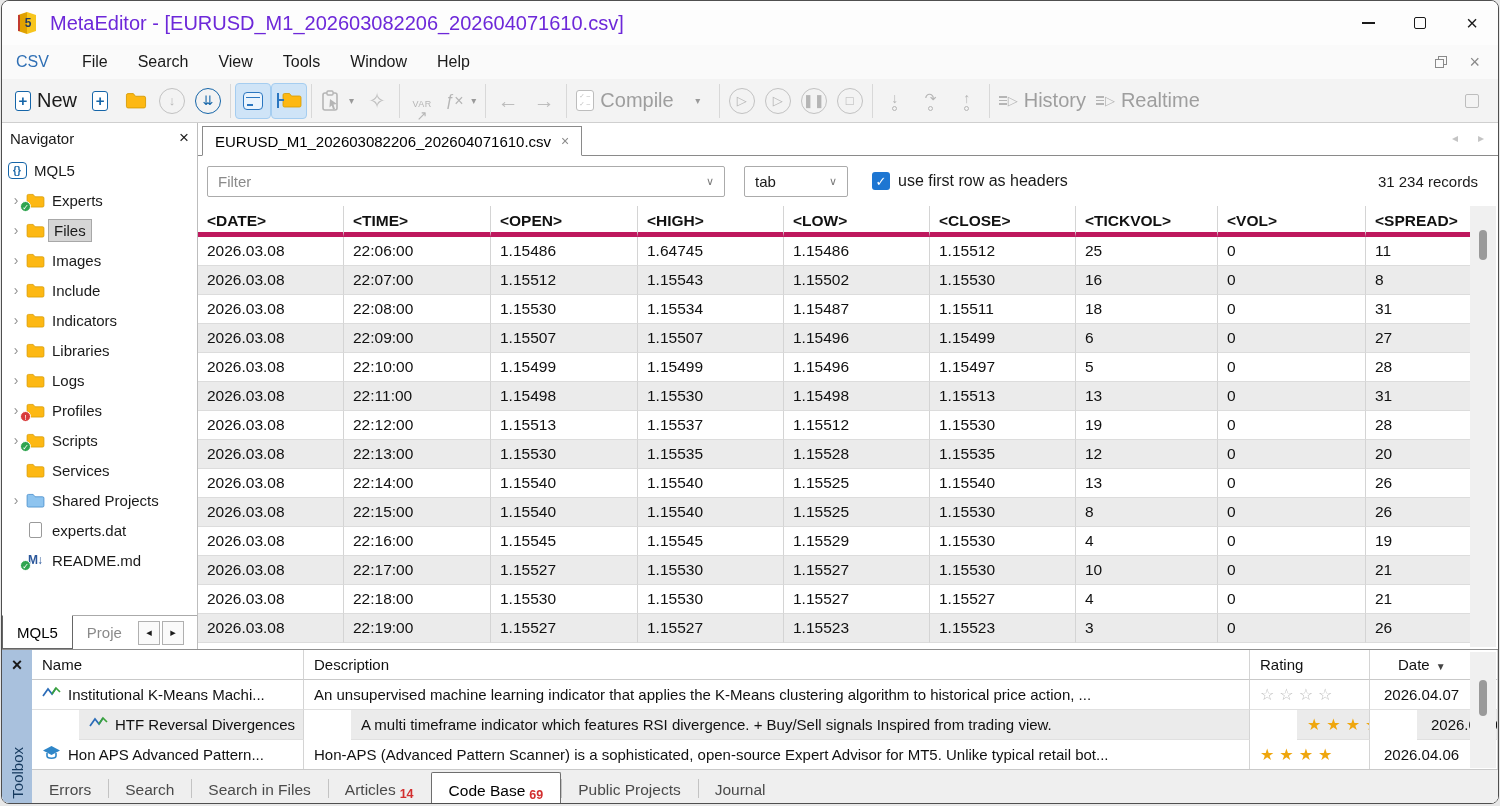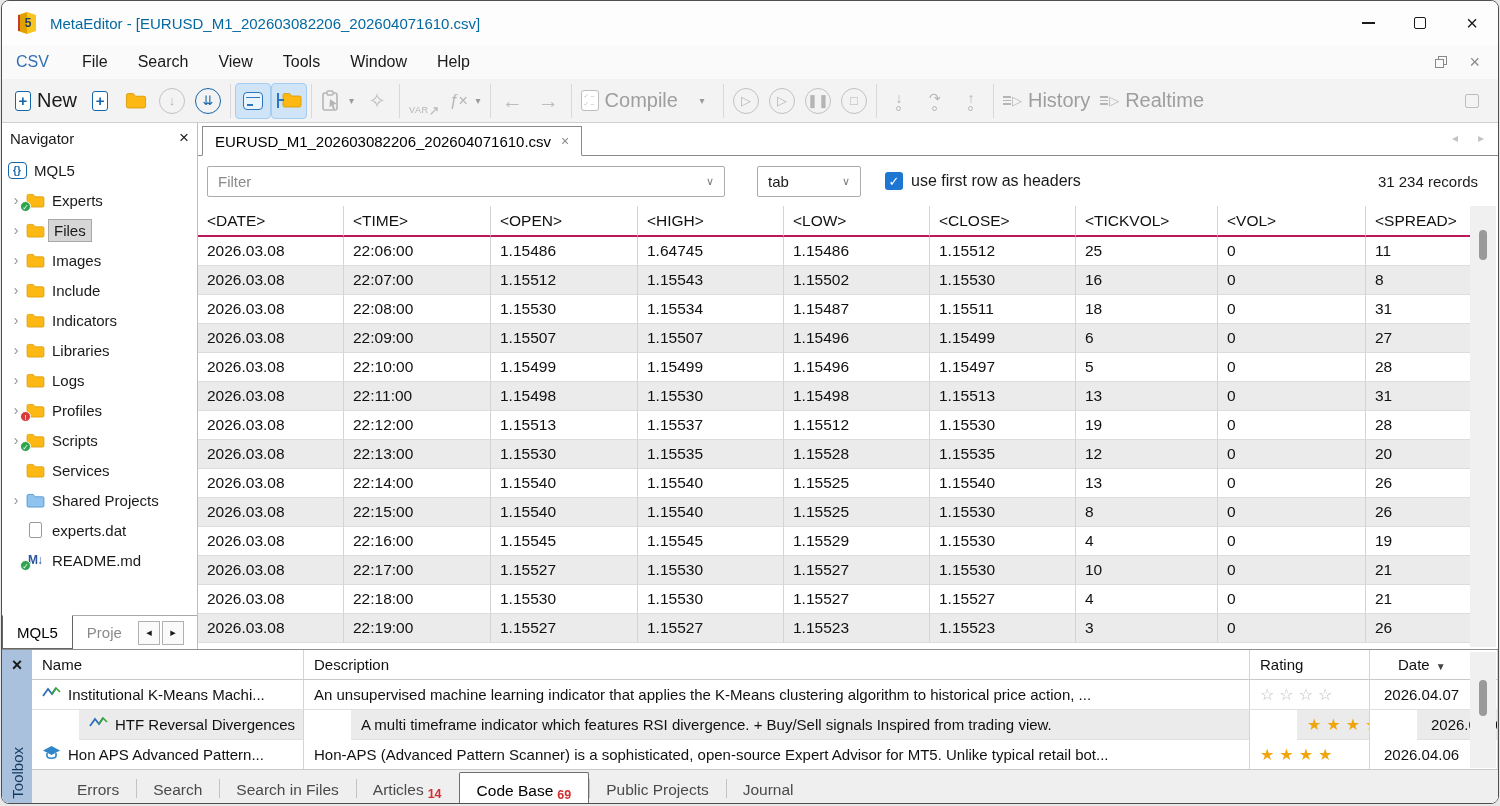--- a/index.html
+++ b/index.html
@@ -4,21 +4,21 @@
 <style>
   * { margin:0; padding:0; box-sizing:border-box; }
   html,body { background:#e8e8e8; font-family:"Liberation Sans", sans-serif; }
   .window{
     position:relative; width:1498px; height:804px; margin:0 auto;
     border:1px solid #4f4f4f; border-radius:8px; overflow:hidden; background:#fff;
   }
   
   .titlebar{ height:44px; background:#fdfdfd; display:flex; align-items:center; padding-left:12px; }
   .app-logo{ width:26px; height:26px; margin-right:10px; flex:0 0 auto; }
-  .title-text{ font-size:15px; color:#0369a1; }
+  .title-text{ font-size:20px; color:#6d28d9; }
   .title-controls{ margin-left:auto; display:flex; height:100%; }
   .tbtn{ width:52px; height:100%; display:flex; align-items:center; justify-content:center; color:#1a1a1a; }
   .min-glyph{ width:13px; height:2px; background:#1a1a1a; }
   .max-glyph{ width:12px; height:12px; border:1.4px solid #1a1a1a; border-radius:2px; }
   .close-glyph{ font-size:20px; line-height:1; }
   
   .menubar{ height:34px; background:#fafafa; display:flex; align-items:center; padding-left:10px; font-size:16px;gap:27px; }
   .menu-item{ padding:4px 15px; color:#1a1a1a; }
   .menu-item.accent{ color:#2f6fb4; padding-left:4px; padding-right:18px; }
   .mdi-controls{ margin-left:auto; display:flex; align-items:center; gap:22px; padding-right:18px; color:#8a8a8a; }
@@ -37,21 +37,21 @@
   .pageicon{ width:16px; height:20px; border:1.6px solid #1565a8; border-radius:3px; position:relative; background:#fff; display:flex; align-items:center; justify-content:center; color:#1565a8; font-size:15px; font-weight:bold; line-height:0; }
   .circlebtn{ width:26px; height:26px; border:1.6px solid #c2c2c2; border-radius:50%; display:flex; align-items:center; justify-content:center; color:#b5b5b5; font-size:13px; }
   .arrow-glyph{ font-size:21px; color:#bdbdbd; }
   .caret{ font-size:10px; color:#9a9a9a; margin-left:2px; }
   .panelicon{ width:20px; height:18px; border:1.7px solid #2a76c0; border-radius:4px; background:#eaf4fd; position:relative; }
   .panelicon::before{ content:""; position:absolute; left:2px; right:2px; top:4px; height:1.7px; background:#2a76c0; }
   .panelicon::after{ content:""; position:absolute; left:3px; bottom:3px; width:6px; height:1.7px; background:#2a76c0; }
   .pinfolder{ position:relative; width:24px; height:18px; }
   .pinfolder .pin{ position:absolute; left:0; top:1px; width:2px; height:15px; background:#2a76c0; }
   .pinfolder .pin::after{ content:""; position:absolute; top:6px; left:2px; width:5px; height:2px; background:#2a76c0; }
-  .varicon{ display:flex; flex-direction:row; align-items:center; line-height:1; color:#b5b5b5;margin-top:20px; }
+  .varicon{ display:flex; flex-direction:column; align-items:center; line-height:1; color:#b5b5b5;margin-top:20px; }
   .varicon .v1{ font-size:9px; letter-spacing:.5px; }
   .varicon .v2{ font-size:13px; }
   .fxicon{ font-style:italic; font-size:16px; color:#b5b5b5; }
   .compileicon{ width:18px; height:21px; border:1.6px solid #bdbdbd; border-radius:3px; position:relative; background:#fff; }
   .compileicon::before{ content:"✓ –\A✓ –"; white-space:pre; position:absolute; left:2px; top:1px; font-size:6.5px; line-height:8px; color:#bdbdbd; }
   .stepicon{ display:flex; flex-direction:column; align-items:center; color:#b5b5b5; line-height:1; }
   .stepicon .a{ font-size:14px; }
   .stepicon .o{ width:5px; height:5px; border:1.3px solid #b5b5b5; border-radius:50%; margin-top:1px; }
   .profilericon{ display:flex; align-items:center; gap:1px; color:#b5b5b5; }
   .profilericon .lines{ display:flex; flex-direction:column; gap:2px; }
@@ -84,30 +84,30 @@
   .nav-arrow{ width:22px; height:24px; border:1px solid #b0b0b0; background:#fafafa; display:flex; align-items:center; justify-content:center; font-size:11px; color:#1a1a1a; }
   
   .editor{ flex:1; display:flex; flex-direction:column; position:relative; background:#fff; }
   .tabbar{ height:33px; display:flex; align-items:flex-end; border-bottom:1px solid #8a8a8a; padding-left:4px; position:relative; }
   .doc-tab{ height:30px; background:#fff; border:1px solid #8a8a8a; border-bottom:1px solid #fff; margin-bottom:-1px; display:flex; align-items:center; padding:0 12px; font-size:15px; gap:10px; z-index:1; }
   .doc-tab .tclose{ color:#8a8a8a; font-size:14px; }
   .tab-scroll{ position:absolute; right:14px; top:8px; display:flex; gap:20px; color:#c4c4c4; font-size:12px; }
   .filterrow{ height:50px; display:flex; align-items:center; padding-left:9px; }
   .combo{ width:518px; height:31px; border:1px solid #ababab; border-radius:2px; display:flex; align-items:center; padding:0 10px; font-size:15px; color:#8a8a8a; }
   .combo .chevd, .select .chevd{ margin-left:auto; color:#7a7a7a; font-size:11px; }
-  .select{ width:104px; height:31px; border:1px solid #ababab; border-radius:2px; display:flex; align-items:center; padding:0 10px; font-size:15px; color:#1a1a1a; margin-left:32px; }
+  .select{ width:104px; height:31px; border:1px solid #ababab; border-radius:2px; display:flex; align-items:center; padding:0 10px; font-size:15px; color:#1a1a1a; margin-left:19px; }
   .chkwrap{ display:flex; align-items:center; margin-left:24px; gap:8px; font-size:16px; color:#1a1a1a; }
   .chk{ width:18px; height:18px; background:#1d76d2; border-radius:3px; color:#fff; font-size:13px; display:flex; align-items:center; justify-content:center; }
   .records{ margin-left:auto; margin-right:20px; font-size:15px; color:#1a1a1a; }
   
   .csvwrap{ flex:1; position:relative; }
   .csv-grid{ width:1274px; }
   .csv-row{ display:grid; grid-template-columns:146px 147px 147px 146px 146px 146px 142px 148px 1fr; }
   .csv-row > div{ padding-left:9px; font-size:15.5px; color:#111; border-right:1px solid #d4d4d4; border-bottom:1px solid #dcdcdc; line-height:28px; height:29px; white-space:nowrap; overflow:hidden; }
-  .csv-row.head > div{ line-height:30px; height:31px; border-bottom:2px solid #be185d; }
+  .csv-row.head > div{ line-height:30px; height:31px; border-bottom:5px solid #be185d;font-weight:bold; }
   .csv-row.even > div{ background:#ebebeb; }
   .vscroll{ position:absolute; top:0; right:2px; bottom:2px; width:26px; background:#f0f0f0; }
   .vscroll .thumb{ position:absolute; left:9px; width:8px; height:30px; border-radius:4px; background:#9a9a9a; top:24px; }
   
   .bottom-panel{ height:158px; border-top:1px solid #8f8f8f; position:relative; padding-left:30px; background:#fff; }
   .tb-strip{ position:absolute; left:0; top:0; bottom:0; width:30px; background:#a9c1dd; display:flex; flex-direction:column; align-items:center; }
   .tb-strip .strip-close{ margin-top:5px; font-size:18px; font-weight:bold; color:#1a1a1a; }
   .tb-strip .strip-label{ position:absolute; bottom:8px; writing-mode:vertical-lr; transform:rotate(180deg); font-size:15px; color:#163a5e; }
   .tbx-grid{ }
   .tbx-row{ display:grid; grid-template-columns:272px 946px 120px 1fr; }
@@ -117,21 +117,21 @@
   .tbx-row .namecell{ display:flex; align-items:center; gap:7px; }
   .tbx-row .datecell{ padding-left:14px; }
   .tbx-row.head .datecell{ padding-left:28px; }
   .stars{ letter-spacing:5px; font-size:16px; }
   .stars.full{ color:#efa60d; }
   .stars.emptyS{ color:#bdbdbd; }
   .sortarrow{ font-size:10px; color:#444; margin-left:6px; }
   .tbx-scroll{ position:absolute; right:2px; top:2px; height:116px; width:26px; background:#f0f0f0; }
   .tbx-scroll .thumb{ position:absolute; left:9px; width:8px; height:36px; border-radius:4px; background:#9a9a9a; top:28px; }
   
-  .bottom-tabs{ position:absolute; left:30px; right:0; bottom:0; height:38px; background:#efefef; border-top:1px solid #c9c9c9; display:flex; align-items:flex-start; padding-left:28px; font-size:15.5px; }
+  .bottom-tabs{ position:absolute; left:30px; right:0; bottom:0; height:38px; background:#efefef; border-top:1px solid #c9c9c9; display:flex; align-items:flex-start; font-size:15.5px; }
   .bt{ position:relative; padding:0 17px; color:#4a4a4a; line-height:37px; height:38px; display:flex; align-items:center; }
   .bt + .bt::before{ content:""; position:absolute; left:0; top:9px; height:19px; width:1px; background:#c3c3c3; }
   .bt.active{ background:#fff; border:1px solid #6e6e6e; border-bottom:none; border-radius:2px 2px 0 0; margin-top:2px; height:36px; color:#000; z-index:1; }
   .bt.active::before{ display:none; }
   .bt .num{ color:#d32f2f; font-size:12.5px; font-weight:bold; margin-left:4px; position:relative; top:5px; }
 </style>
 </head>
 <body>
 
 <div class="window">

